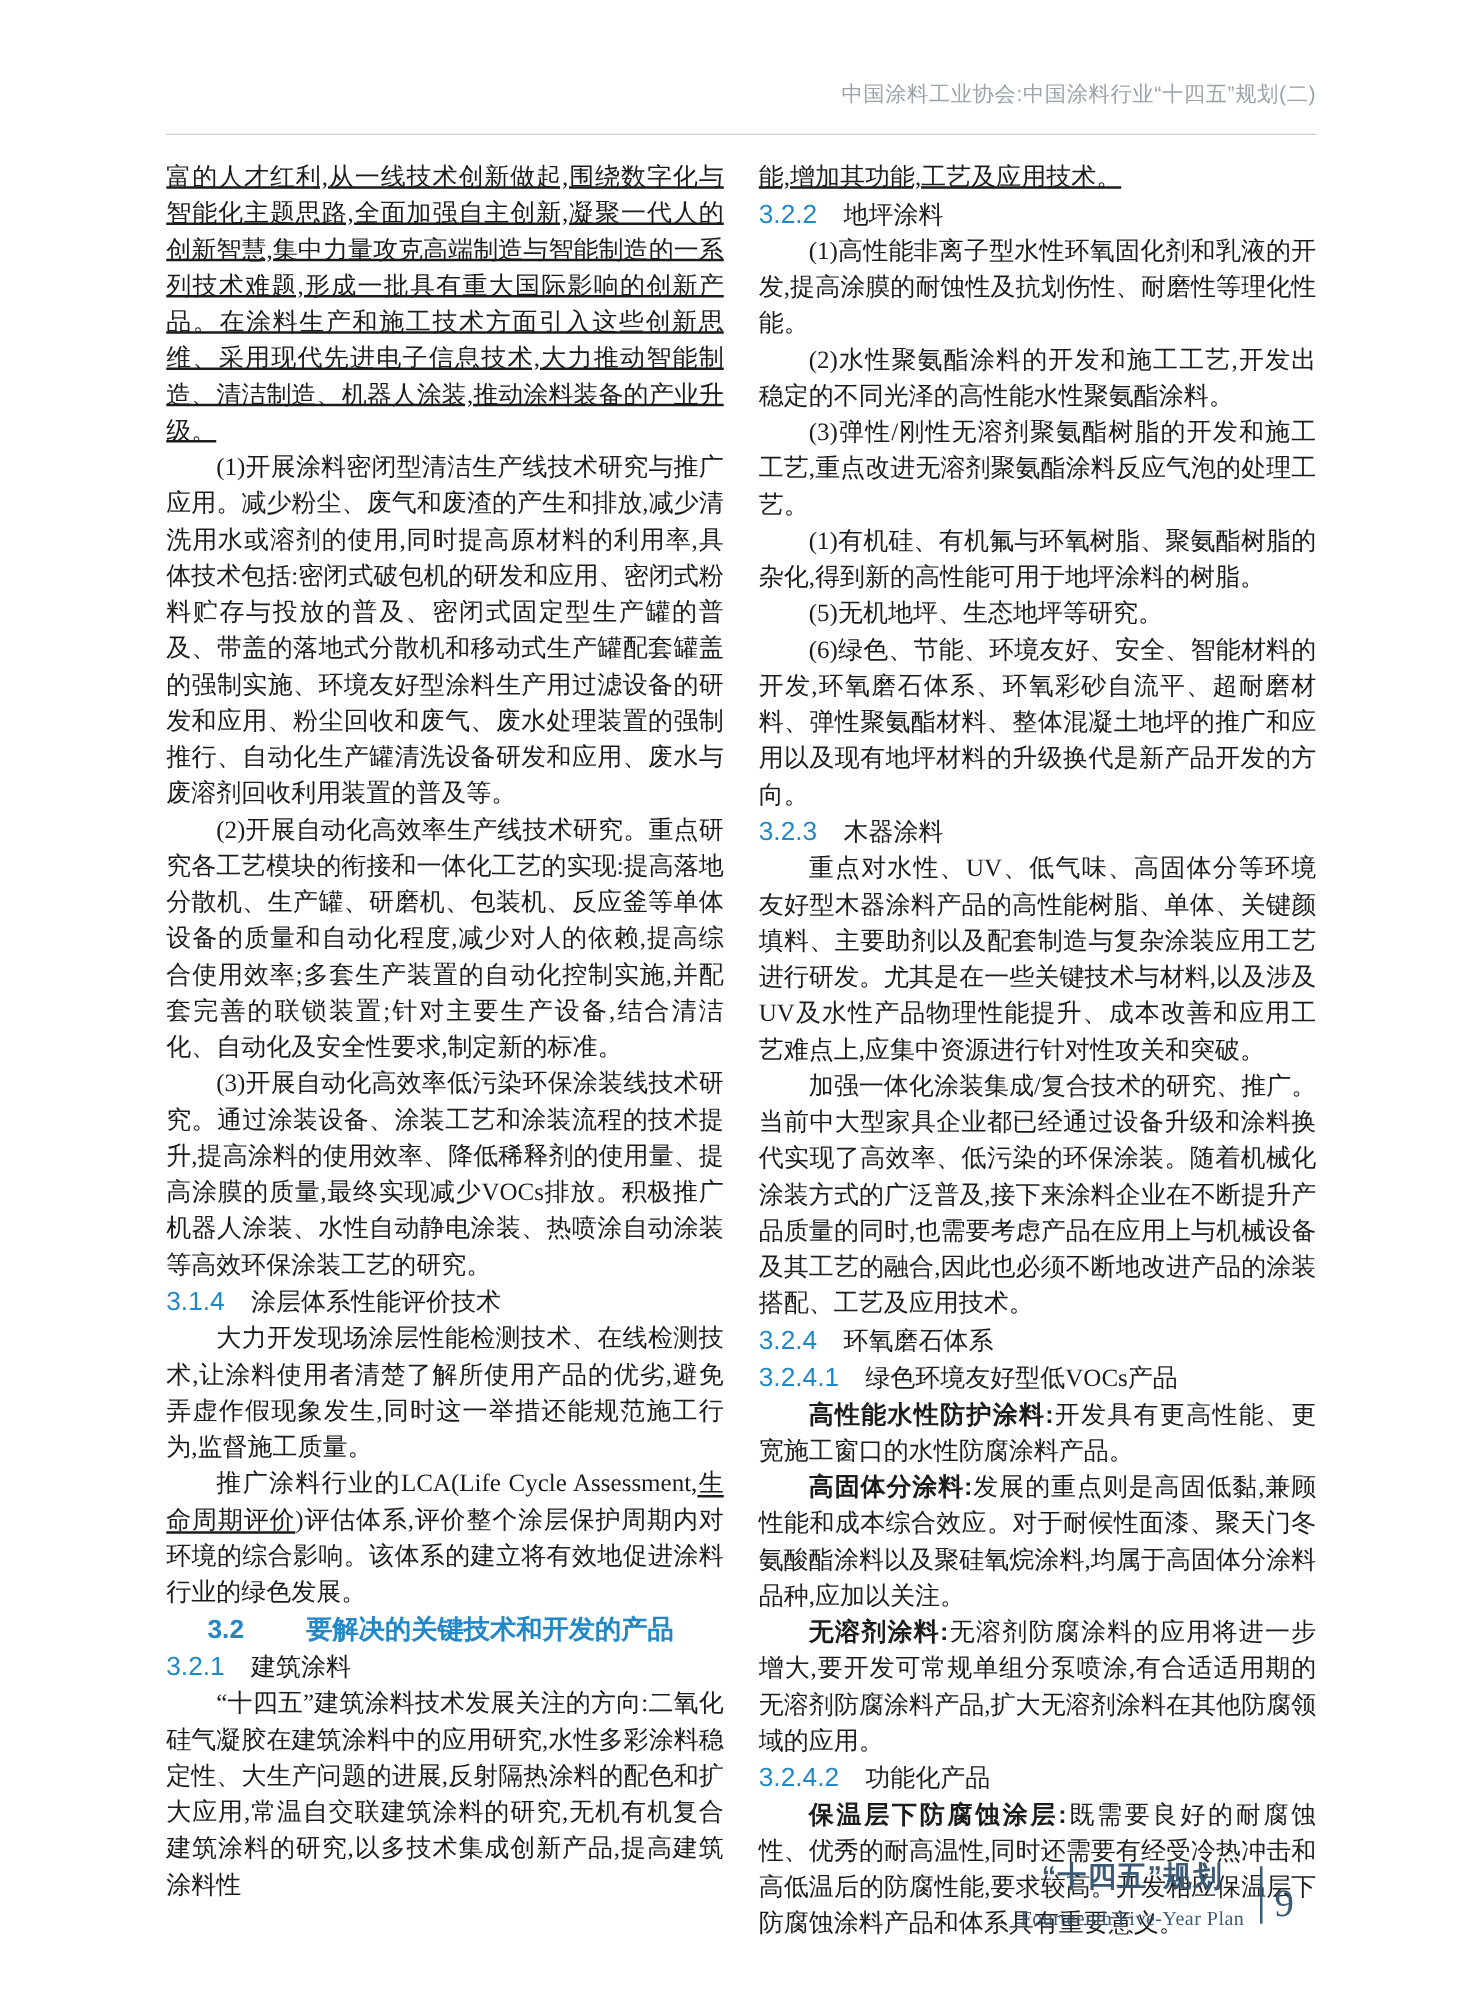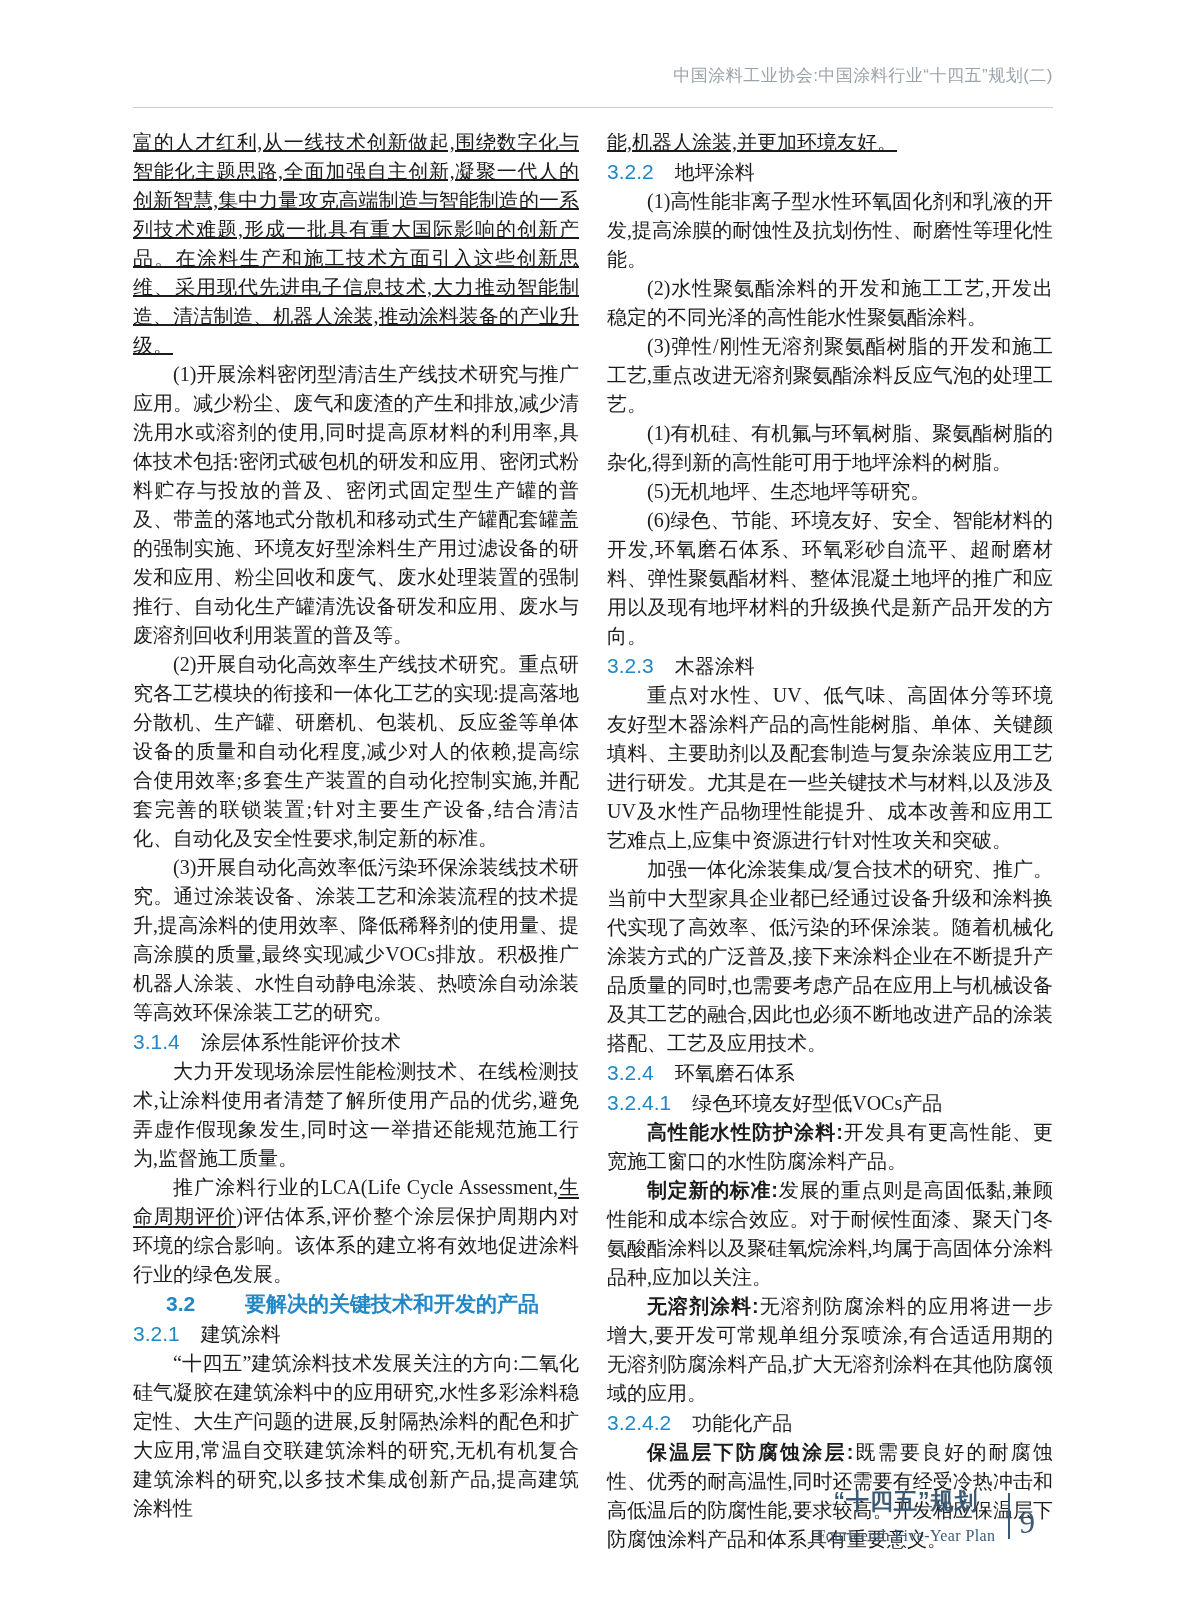--- a/index.html
+++ b/index.html
@@ -52,35 +52,35 @@
         <p class="para">(2)开展自动化高效率生产线技术研究。重点研究各工艺模块的衔接和一体化工艺的实现:提高落地分散机、生产罐、研磨机、包装机、反应釜等单体设备的质量和自动化程度,减少对人的依赖,提高综合使用效率;多套生产装置的自动化控制实施,并配套完善的联锁装置;针对主要生产设备,结合清洁化、自动化及安全性要求,制定新的标准。</p>
         <p class="para">(3)开展自动化高效率低污染环保涂装线技术研究。通过涂装设备、涂装工艺和涂装流程的技术提升,提高涂料的使用效率、降低稀释剂的使用量、提高涂膜的质量,最终实现减少VOCs排放。积极推广机器人涂装、水性自动静电涂装、热喷涂自动涂装等高效环保涂装工艺的研究。</p>
         <div class="heading h3"><span class="num">3.1.4</span><span class="title">涂层体系性能评价技术</span></div>
         <p class="para">大力开发现场涂层性能检测技术、在线检测技术,让涂料使用者清楚了解所使用产品的优劣,避免弄虚作假现象发生,同时这一举措还能规范施工行为,监督施工质量。</p>
         <p class="para"><span>推广涂料行业的LCA(Life Cycle Assessment,</span><span class="underlined">生命周期评价</span><span>)评估体系,评价整个涂层保护周期内对环境的综合影响。该体系的建立将有效地促进涂料行业的绿色发展。</span></p>
         <div class="heading h2"><span class="num">3.2</span><span class="title">要解决的关键技术和开发的产品</span></div>
         <div class="heading h3"><span class="num">3.2.1</span><span class="title">建筑涂料</span></div>
         <p class="para">“十四五”建筑涂料技术发展关注的方向:二氧化硅气凝胶在建筑涂料中的应用研究,水性多彩涂料稳定性、大生产问题的进展,反射隔热涂料的配色和扩大应用,常温自交联建筑涂料的研究,无机有机复合建筑涂料的研究,以多技术集成创新产品,提高建筑涂料性</p>
       </div>
     <div class="col" id="col-right">
-        <p class="para noindent">能,机器人涂装,并更加环境友好。</p>
+        <p class="para noindent">能,增加其功能,工艺及应用技术。</p>
         <div class="heading h3"><span class="num">3.2.2</span><span class="title">地坪涂料</span></div>
         <p class="para">(1)高性能非离子型水性环氧固化剂和乳液的开发,提高涂膜的耐蚀性及抗划伤性、耐磨性等理化性能。</p>
         <p class="para">(2)水性聚氨酯涂料的开发和施工工艺,开发出稳定的不同光泽的高性能水性聚氨酯涂料。</p>
         <p class="para">(3)弹性/刚性无溶剂聚氨酯树脂的开发和施工工艺,重点改进无溶剂聚氨酯涂料反应气泡的处理工艺。</p>
         <p class="para">(1)有机硅、有机氟与环氧树脂、聚氨酯树脂的杂化,得到新的高性能可用于地坪涂料的树脂。</p>
         <p class="para">(5)无机地坪、生态地坪等研究。</p>
         <p class="para">(6)绿色、节能、环境友好、安全、智能材料的开发,环氧磨石体系、环氧彩砂自流平、超耐磨材料、弹性聚氨酯材料、整体混凝土地坪的推广和应用以及现有地坪材料的升级换代是新产品开发的方向。</p>
         <div class="heading h3"><span class="num">3.2.3</span><span class="title">木器涂料</span></div>
         <p class="para">重点对水性、UV、低气味、高固体分等环境友好型木器涂料产品的高性能树脂、单体、关键颜填料、主要助剂以及配套制造与复杂涂装应用工艺进行研发。尤其是在一些关键技术与材料,以及涉及UV及水性产品物理性能提升、成本改善和应用工艺难点上,应集中资源进行针对性攻关和突破。</p>
         <p class="para">加强一体化涂装集成/复合技术的研究、推广。当前中大型家具企业都已经通过设备升级和涂料换代实现了高效率、低污染的环保涂装。随着机械化涂装方式的广泛普及,接下来涂料企业在不断提升产品质量的同时,也需要考虑产品在应用上与机械设备及其工艺的融合,因此也必须不断地改进产品的涂装搭配、工艺及应用技术。</p>
         <div class="heading h3"><span class="num">3.2.4</span><span class="title">环氧磨石体系</span></div>
         <div class="heading h4"><span class="num">3.2.4.1</span><span class="title">绿色环境友好型低VOCs产品</span></div>
         <p class="para"><span class="lead">高性能水性防护涂料:</span>开发具有更高性能、更宽施工窗口的水性防腐涂料产品。</p>
-        <p class="para"><span class="lead">制定新的标准:</span>发展的重点则是高固低黏,兼顾性能和成本综合效应。对于耐候性面漆、聚天门冬氨酸酯涂料以及聚硅氧烷涂料,均属于高固体分涂料品种,应加以关注。</p>
+        <p class="para"><span class="lead">高固体分涂料:</span>发展的重点则是高固低黏,兼顾性能和成本综合效应。对于耐候性面漆、聚天门冬氨酸酯涂料以及聚硅氧烷涂料,均属于高固体分涂料品种,应加以关注。</p>
         <p class="para"><span class="lead">无溶剂涂料:</span>无溶剂防腐涂料的应用将进一步增大,要开发可常规单组分泵喷涂,有合适适用期的无溶剂防腐涂料产品,扩大无溶剂涂料在其他防腐领域的应用。</p>
         <div class="heading h4"><span class="num">3.2.4.2</span><span class="title">功能化产品</span></div>
         <p class="para"><span class="lead">保温层下防腐蚀涂层:</span>既需要良好的耐腐蚀性、优秀的耐高温性,同时还需要有经受冷热冲击和高低温后的防腐性能,要求较高。开发相应保温层下防腐蚀涂料产品和体系具有重要意义。</p>
       </div>
   </div>
 
   <div class="footer">
     <div class="footer-brand">
       <div class="brand-cn">“十四五”规划</div>
       <div class="brand-en">Fourteenth Five-Year Plan</div>

